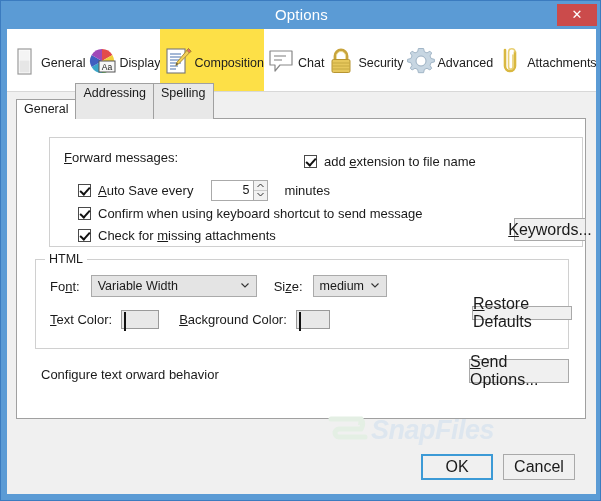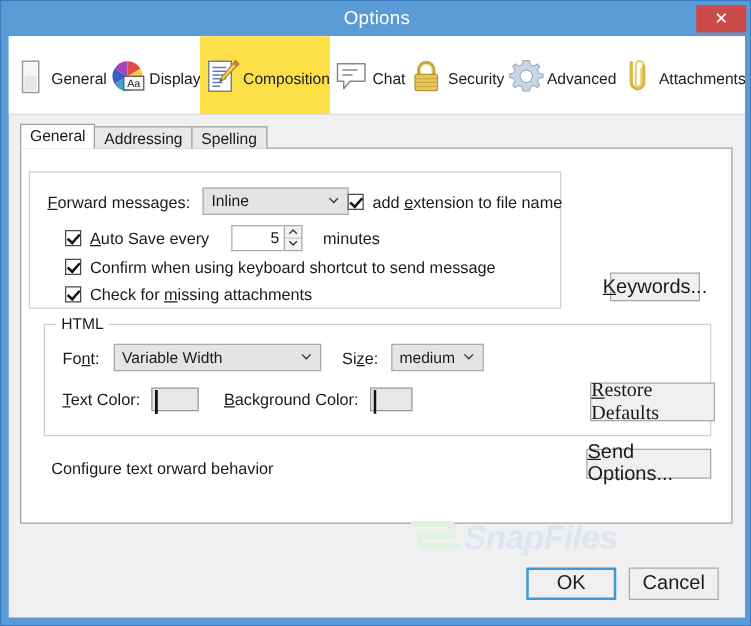--- a/index.html
+++ b/index.html
@@ -110,21 +110,21 @@
     position: absolute;
     left: 9px;
     top: 70px;
     width: 570px;
     height: 20px;
     display: flex;
     align-items: flex-end;
     z-index: 3;
   }
   .tab {
-    height: 18px;
+    height: 36px;
     line-height: 18px;
     padding: 0 7px;
     font-size: 12.5px;
     color: #1a1a1a;
     background: #e8e8e8;
     border: 1px solid #a0a0a0;
     border-bottom: none;
     margin-right: -1px;
     cursor: pointer;
     box-sizing: border-box;
@@ -161,21 +161,21 @@
     position: absolute;
     top: -8px;
     left: 9px;
     background: #ffffff;
     padding: 0 4px;
     font-size: 12.5px;
     color: #1a1a1a;
     font-family: "Liberation Sans", sans-serif;
   }
 
-  .grp-fwd { left: 6px; top: 18px; width: 426px; height: 110px; text-decoration: underline; }
+  .grp-fwd { left: 32px; top: 18px; width: 534px; height: 110px; text-decoration: underline; }
   .grp-html { left: 18px; top: 140px; width: 534px; height: 90px; }
 
   
   .lbl-txt {
     font-size: 13px;
     color: #1a1a1a;
     white-space: nowrap;
     font-family: "Liberation Sans", sans-serif;
   }
   .u { text-decoration: underline; }
@@ -439,26 +439,20 @@
       <div class="tab">Addressing</div>
       <div class="tab">Spelling</div>
     </div>
 
     <div class="panel">
 
       <div class="group grp-fwd">
 
         <div class="row" style="left:14px; top:12px;">
           <span class="lbl-txt"><span class="u">F</span>orward messages:</span>
-          <div class="combo" style="width:117px; margin-left:10px;">
-            <span>Inline</span>
-            <svg class="chev" viewBox="0 0 8 5">
-              <path d="M0.5 0.5 L4 4 L7.5 0.5" fill="none" stroke="#333333" stroke-width="1.1"></path>
-            </svg>
-          </div>
         </div>
 
         <div class="row" style="left:254px; top:16px;">
           <span class="cb checked"></span>
           <span class="lbl-txt" style="margin-left:7px;">add <span class="u">e</span>xtension to file name</span>
         </div>
 
         <div class="row" style="left:28px; top:42px;">
           <span class="cb checked"></span>
           <span class="lbl-txt" style="margin-left:7px;"><span class="u">A</span>uto Save every</span>
@@ -519,21 +513,21 @@
           <span class="lbl-txt"><span class="u">T</span>ext Color:</span>
           <span class="swatch" style="width:38px;height:19px;margin-left:9px;">
             <span class="inner" style="background:#000000;"></span>
           </span>
           <span class="lbl-txt" style="margin-left:20px;"><span class="u">B</span>ackground Color:</span>
           <span class="swatch" style="width:34px;height:19px;margin-left:9px;">
             <span class="inner" style="background:#ffffff;"></span>
           </span>
         </div>
 
-        <div class="btn" style="position:absolute; left:436px; top:46px; width:100px; height:31px;font-family:Liberation Serif, serif;">
+        <div class="btn" style="position:absolute; left:436px; top:46px; width:100px; height:14px;">
           <span><span class="u">R</span>estore Defaults</span>
         </div>
       </div>
 
       <div class="lbl-txt" style="position:absolute; left:24px; top:248px;">Configure text orward behavior</div>
 
       <div class="btn" style="position:absolute; left:452px; top:240px; width:100px; height:24px;">
         <span><span class="u">S</span>end Options...</span>
       </div>
     </div>

